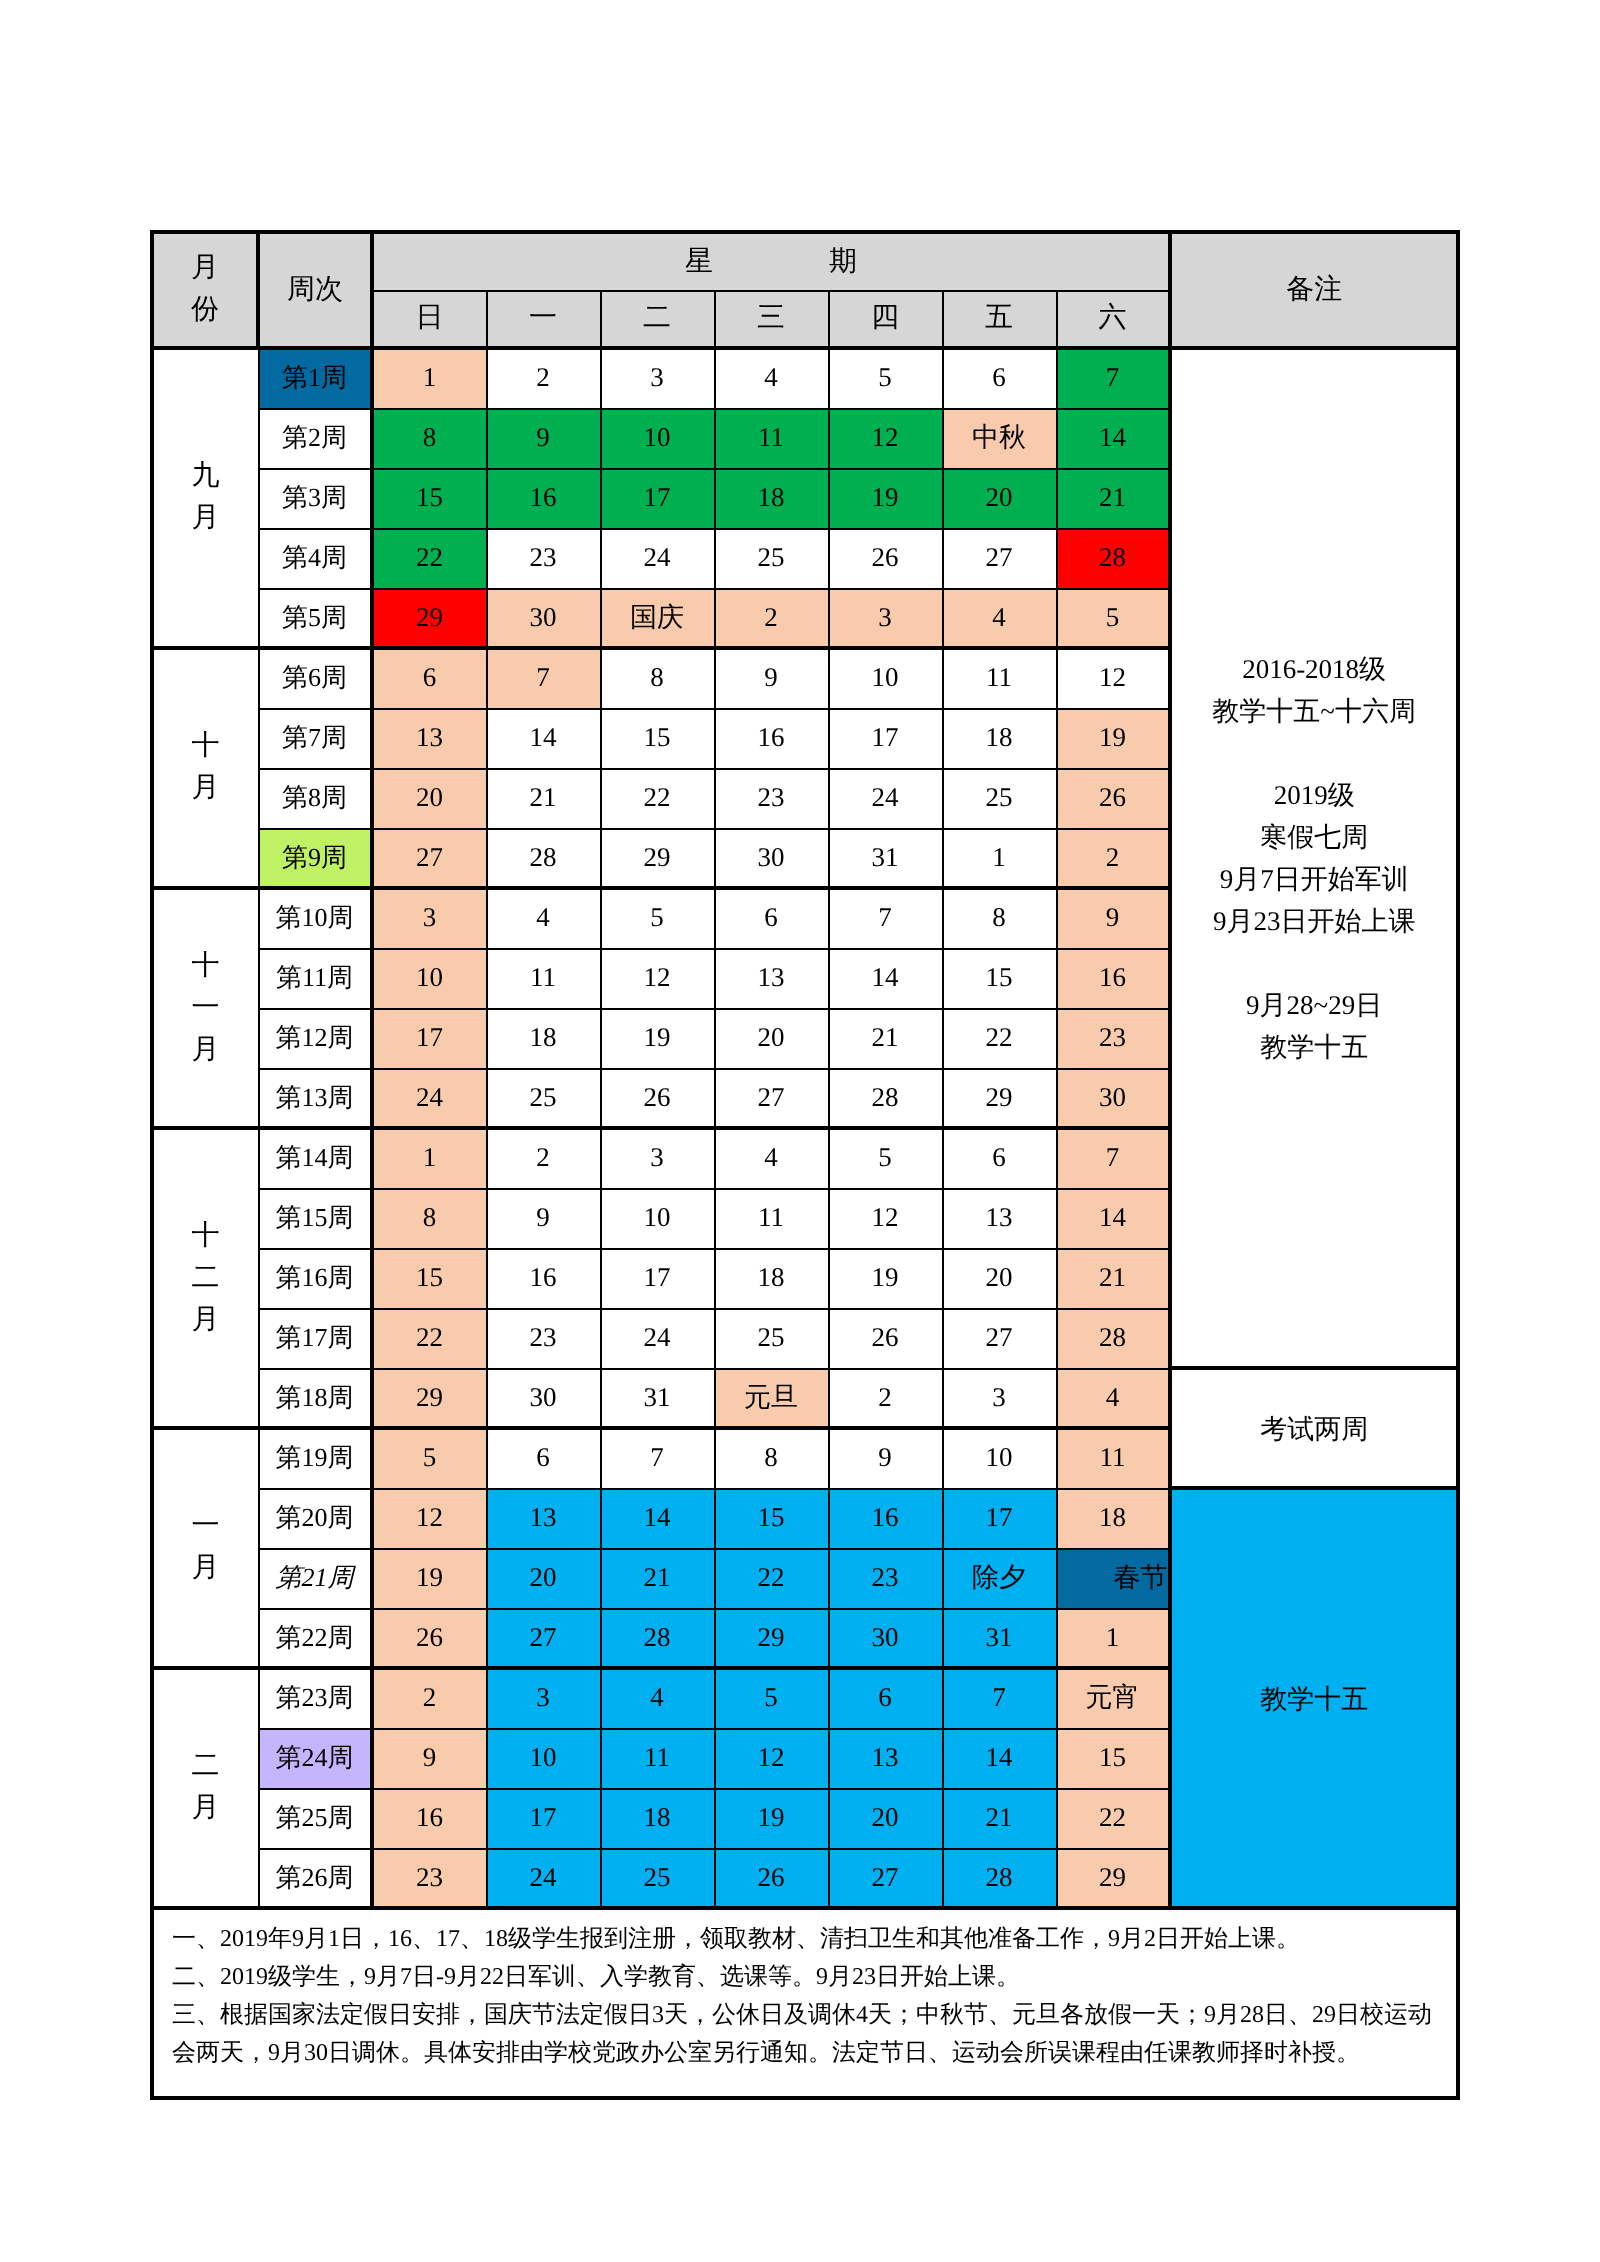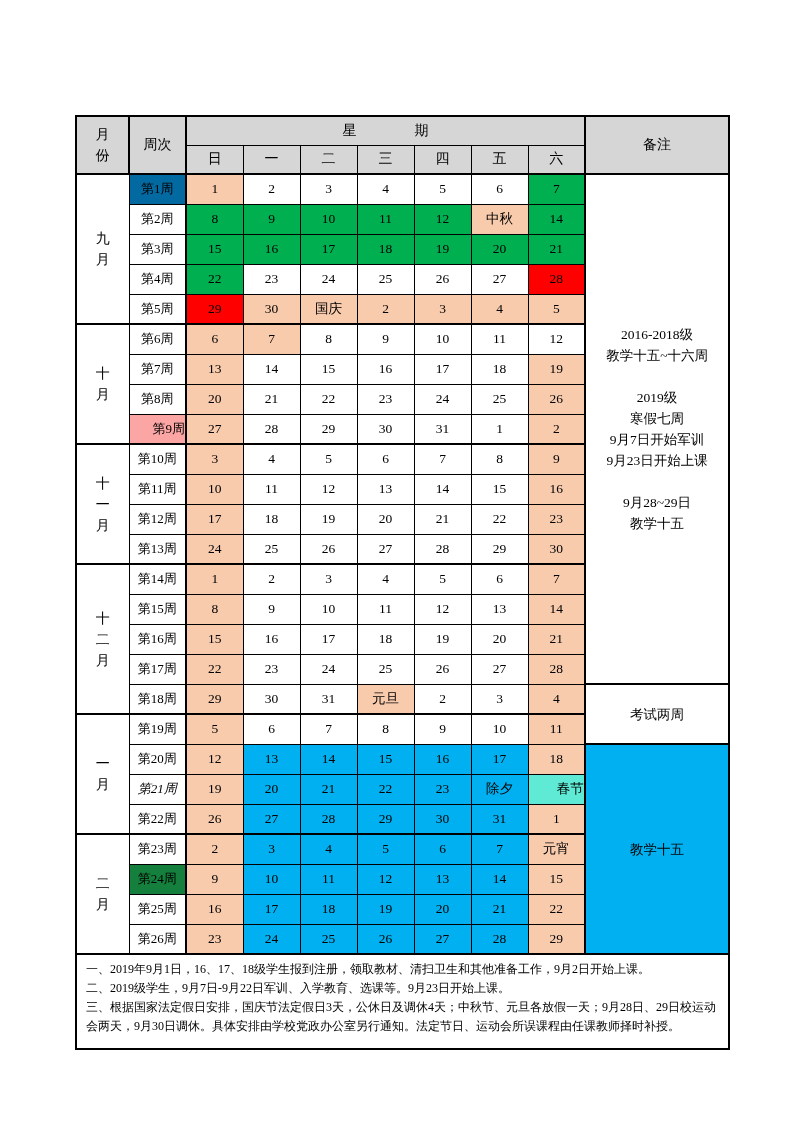--- a/index.html
+++ b/index.html
@@ -181,21 +181,21 @@
           <td class="week" style="background: rgb(255, 255, 255);">第8周</td>
           <td class="day vsep" style="background: rgb(248, 203, 173);">20</td>
           <td class="day" style="background: rgb(255, 255, 255);">21</td>
           <td class="day" style="background: rgb(255, 255, 255);">22</td>
           <td class="day" style="background: rgb(255, 255, 255);">23</td>
           <td class="day" style="background: rgb(255, 255, 255);">24</td>
           <td class="day" style="background: rgb(255, 255, 255);">25</td>
           <td class="day" style="background: rgb(248, 203, 173);">26</td>
         </tr>
         <tr>
-          <td class="week" style="background: #fca5a5; text-align: right;">第9周</td>
+          <td class="week" style="background: #bef264;">第9周</td>
           <td class="day vsep" style="background: rgb(248, 203, 173);">27</td>
           <td class="day" style="background: rgb(255, 255, 255);">28</td>
           <td class="day" style="background: rgb(255, 255, 255);">29</td>
           <td class="day" style="background: rgb(255, 255, 255);">30</td>
           <td class="day" style="background: rgb(255, 255, 255);">31</td>
           <td class="day" style="background: rgb(255, 255, 255);">1</td>
           <td class="day" style="background: rgb(248, 203, 173);">2</td>
         </tr>
         <tr>
           <td class="month tt" rowspan="4" style="background: rgb(255, 255, 255);">
@@ -332,21 +332,21 @@
           </td>
         </tr>
         <tr>
           <td class="week" style="background: rgb(255, 255, 255); font-style: italic;">第21周</td>
           <td class="day vsep" style="background: rgb(248, 203, 173);">19</td>
           <td class="day" style="background: rgb(0, 176, 240);">20</td>
           <td class="day" style="background: rgb(0, 176, 240);">21</td>
           <td class="day" style="background: rgb(0, 176, 240);">22</td>
           <td class="day" style="background: rgb(0, 176, 240);">23</td>
           <td class="day" style="background: rgb(0, 176, 240);">除夕</td>
-          <td class="day" style="background: #5eead4; padding-left: 28px;">春节</td>
+          <td class="day" style="background: #0369a1; padding-left: 28px;">春节</td>
         </tr>
         <tr>
           <td class="week" style="background: rgb(255, 255, 255);">第22周</td>
           <td class="day vsep" style="background: rgb(248, 203, 173);">26</td>
           <td class="day" style="background: rgb(0, 176, 240);">27</td>
           <td class="day" style="background: rgb(0, 176, 240);">28</td>
           <td class="day" style="background: rgb(0, 176, 240);">29</td>
           <td class="day" style="background: rgb(0, 176, 240);">30</td>
           <td class="day" style="background: rgb(0, 176, 240);">31</td>
           <td class="day" style="background: rgb(248, 203, 173);">1</td>
@@ -359,21 +359,21 @@
           <td class="week tt" style="background: rgb(255, 255, 255);">第23周</td>
           <td class="day tt vsep" style="background: rgb(248, 203, 173);">2</td>
           <td class="day tt" style="background: rgb(0, 176, 240);">3</td>
           <td class="day tt" style="background: rgb(0, 176, 240);">4</td>
           <td class="day tt" style="background: rgb(0, 176, 240);">5</td>
           <td class="day tt" style="background: rgb(0, 176, 240);">6</td>
           <td class="day tt" style="background: rgb(0, 176, 240);">7</td>
           <td class="day tt" style="background: rgb(248, 203, 173);">元宵</td>
         </tr>
         <tr>
-          <td class="week" style="background: #15803d;">第24周</td>
+          <td class="week" style="background: #c4b5fd;">第24周</td>
           <td class="day vsep" style="background: rgb(248, 203, 173);">9</td>
           <td class="day" style="background: rgb(0, 176, 240);">10</td>
           <td class="day" style="background: rgb(0, 176, 240);">11</td>
           <td class="day" style="background: rgb(0, 176, 240);">12</td>
           <td class="day" style="background: rgb(0, 176, 240);">13</td>
           <td class="day" style="background: rgb(0, 176, 240);">14</td>
           <td class="day" style="background: rgb(248, 203, 173);">15</td>
         </tr>
         <tr>
           <td class="week" style="background: rgb(255, 255, 255);">第25周</td>

